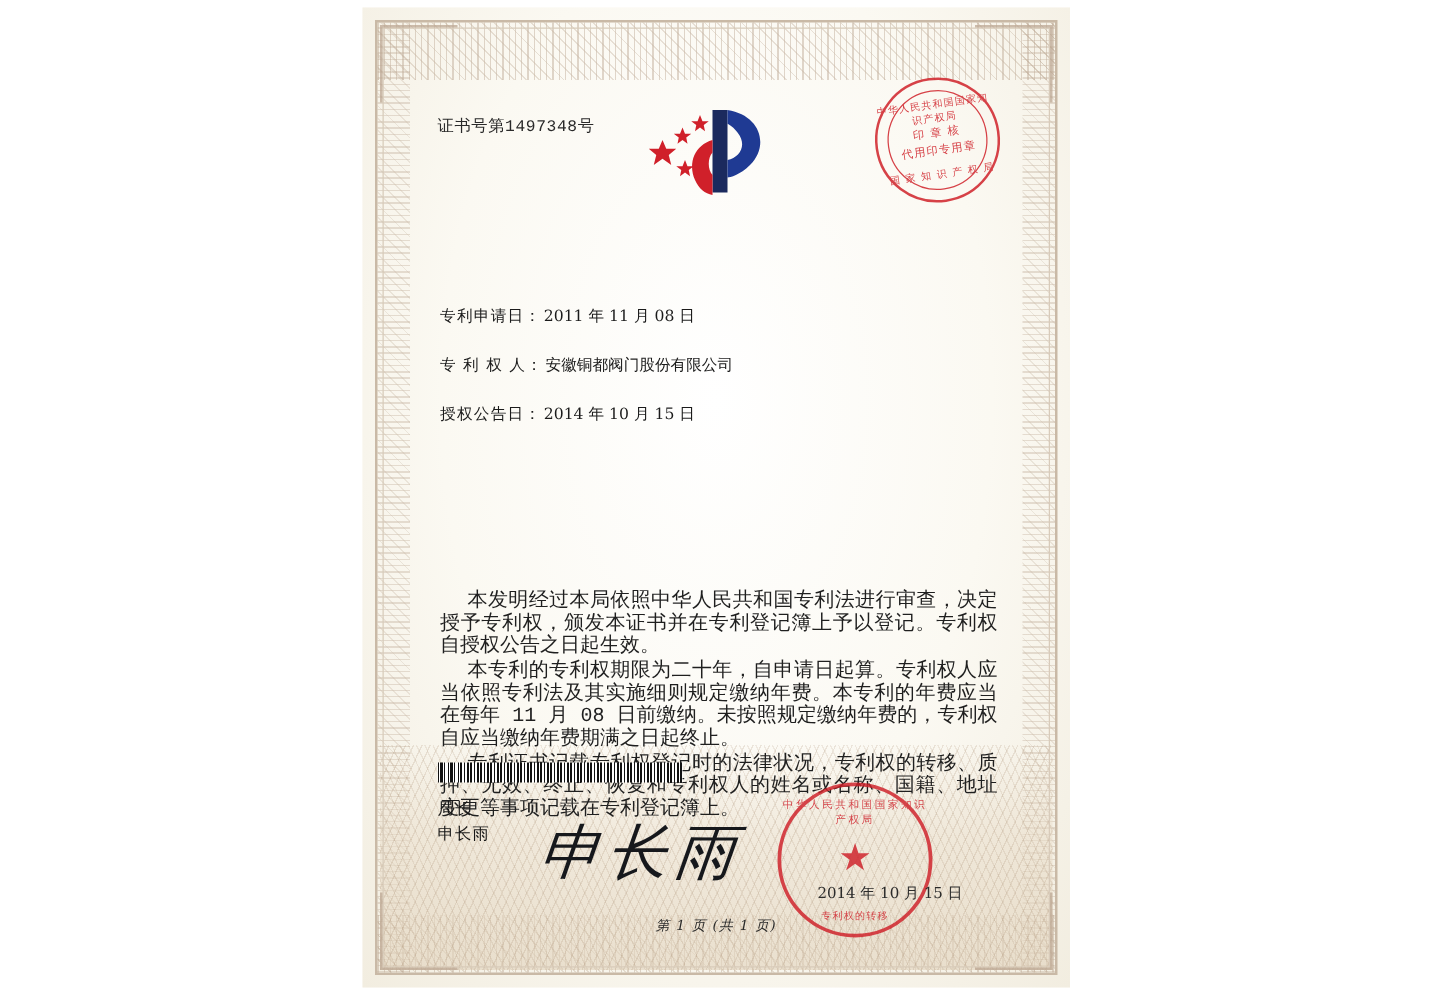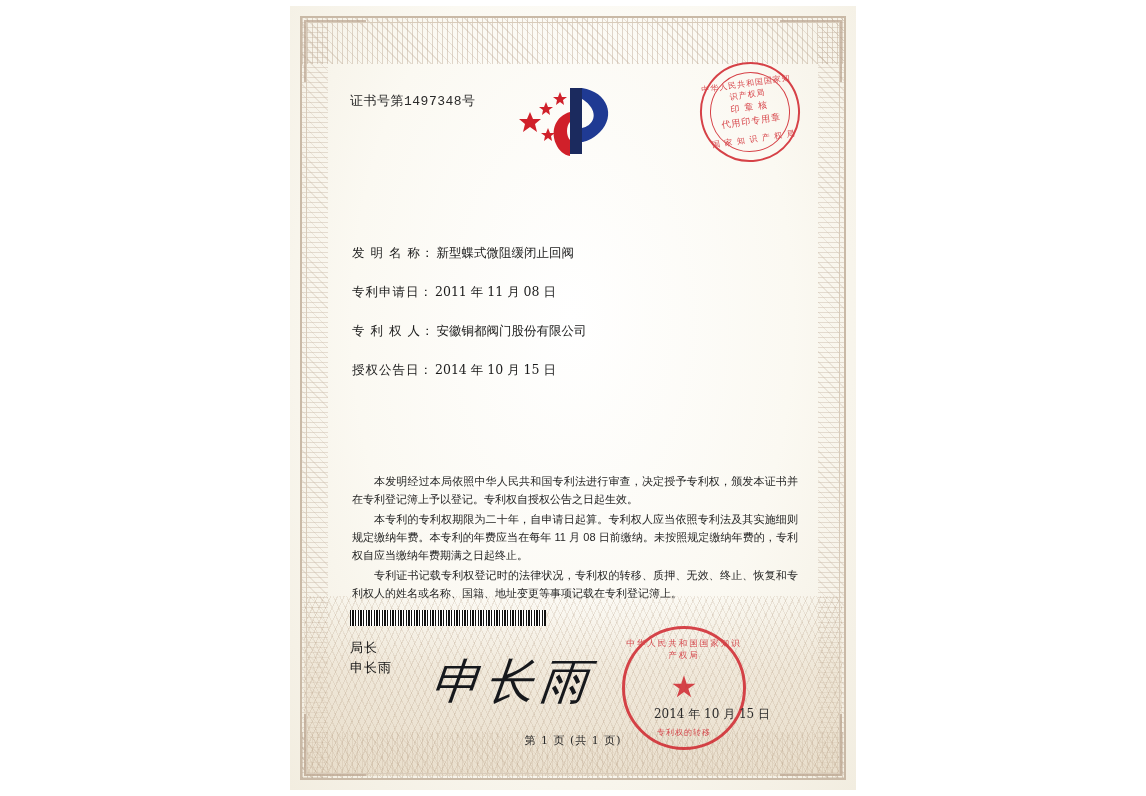--- a/index.html
+++ b/index.html
@@ -211,22 +211,22 @@
   .field-value {
     display: inline-block;
     padding-left: 2px;
   }
 
   .paragraphs {
     position: absolute;
     left: 62px;
     top: 466px;
     width: 446px;
-    font-family: Liberation Sans, sans-serif;
-    font-size: 11px;
+    font-family: Liberation Mono, monospace;
+    font-size: 16px;
     line-height: 18px;
     color: #1f1f1f;
     text-align: justify;
   }
   .paragraphs p {
     margin: 0 0 2px 0;
     text-indent: 22px;
   }
 
   .barcode {
@@ -318,20 +318,21 @@
   .page-footer {
     position: absolute;
     left: 0;
     right: 0;
     bottom: 42px;
     text-align: center;
     font-family: "DejaVu Serif", "Liberation Serif", serif;
     font-size: 11px;
     color: #2b2b2b;
     letter-spacing: 1px;
+    font-style: italic;
   }
 </style>
 </head>
 <body>
 
 <div id="page">
 
   <div id="certificate">
 
     <div class="guilloche-top"></div>
@@ -365,23 +366,20 @@
       <div class="ts-inner"></div>
       <div class="ts-text ts-line1">中华人民共和国国家知识产权局</div>
       <div class="ts-text ts-line2">印 章 核</div>
       <div class="ts-text ts-line3">代用印专用章</div>
       <div class="ts-text ts-line4">国 家 知 识 产 权 局</div>
     </div>
 
 
     <div class="fields">
       <div class="field-row">
-        <span class="field-label">发 明 名 称：</span><span class="field-value">新型蝶式微阻缓闭止回阀</span>
-      </div>
-      <div class="field-row">
         <span class="field-label">专利申请日：</span><span class="field-value">2011 年 11 月 08 日</span>
       </div>
       <div class="field-row">
         <span class="field-label">专 利 权 人：</span><span class="field-value">安徽铜都阀门股份有限公司</span>
       </div>
       <div class="field-row">
         <span class="field-label">授权公告日：</span><span class="field-value">2014 年 10 月 15 日</span>
       </div>
     </div>
 

